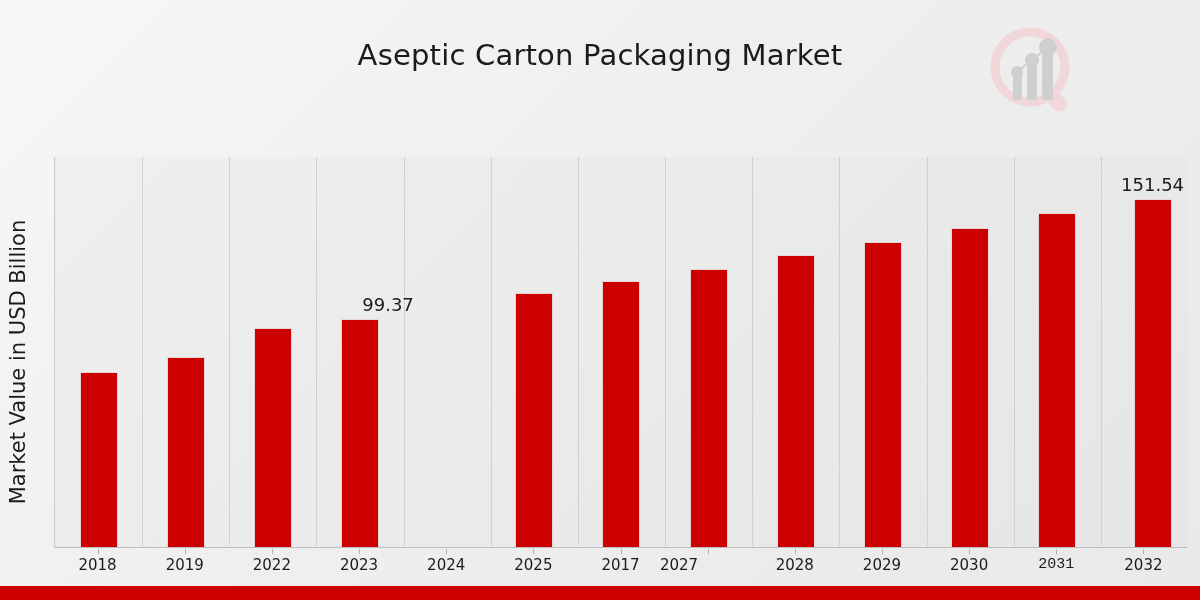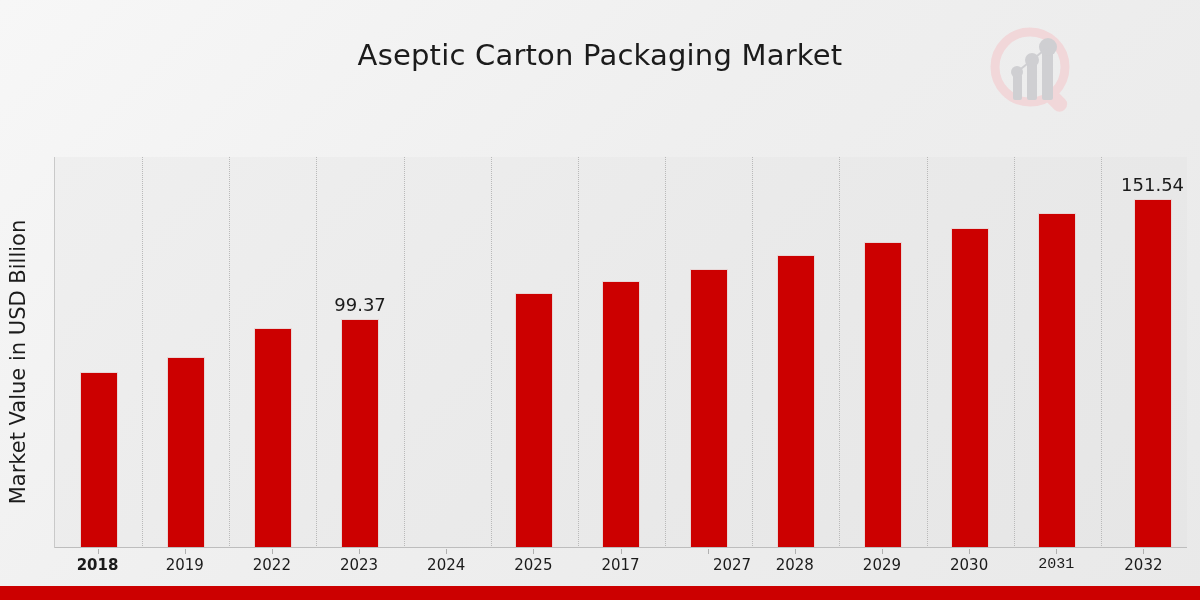--- a/index.html
+++ b/index.html
@@ -207,21 +207,21 @@
           <div class="bar" style="height: 176.41px; background: rgb(204, 0, 0);"></div>
         </div>
         <div class="bar-group" style="left: 87.1538px; width: 87.1538px;">
           <div class="bar" style="height: 191.36px; background: rgb(204, 0, 0);"></div>
         </div>
         <div class="bar-group" style="left: 174.308px; width: 87.1538px;">
           <div class="bar" style="height: 220.11px; background: rgb(204, 0, 0);"></div>
         </div>
         <div class="bar-group" style="left: 261.462px; width: 87.1538px;">
           <div class="bar" style="height: 228.551px; background: rgb(204, 0, 0);"></div>
-          <div class="bar-label" style="bottom: 232.551px;">99.37</div>
+          <div class="bar-label" style="bottom: 232.551px; margin-left: 28px;">99.37</div>
         </div>
         <div class="bar-group" style="left: 435.769px; width: 87.1538px;">
           <div class="bar" style="height: 254.84px; background: rgb(204, 0, 0);"></div>
         </div>
         <div class="bar-group" style="left: 522.923px; width: 87.1538px;">
           <div class="bar" style="height: 266.8px; background: rgb(204, 0, 0);"></div>
         </div>
         <div class="bar-group" style="left: 610.077px; width: 87.1538px;">
           <div class="bar" style="height: 279.45px; background: rgb(204, 0, 0);"></div>
         </div>
@@ -240,35 +240,35 @@
         <div class="bar-group" style="left: 1054px; width: 87.1538px;">
           <div class="bar" style="height: 348.542px; background: rgb(204, 0, 0);"></div>
           <div class="bar-label" style="bottom: 352.542px;">151.54</div>
         </div>
       </div>
     <div class="baseline"></div>
   </div>
 
   <div class="x-axis" id="x-axis">
       <div class="tick" style="left: 43.5769px;"></div>
-      <div class="x-label" style="left: 43.5769px; font-weight: bold;">2018</div>
+      <div class="x-label" style="left: 43.5769px;">2018</div>
       <div class="tick" style="left: 130.731px;"></div>
       <div class="x-label" style="left: 130.731px;">2019</div>
       <div class="tick" style="left: 217.885px;"></div>
       <div class="x-label" style="left: 217.885px;">2022</div>
       <div class="tick" style="left: 305.038px;"></div>
       <div class="x-label" style="left: 305.038px;">2023</div>
       <div class="tick" style="left: 392.192px;"></div>
       <div class="x-label" style="left: 392.192px;">2024</div>
       <div class="tick" style="left: 479.346px;"></div>
       <div class="x-label" style="left: 479.346px;">2025</div>
       <div class="tick" style="left: 566.5px;"></div>
       <div class="x-label" style="left: 566.5px;">2017</div>
       <div class="tick" style="left: 653.654px;"></div>
-      <div class="x-label" style="left: 678px;">2027</div>
+      <div class="x-label" style="left: 625px;">2027</div>
       <div class="tick" style="left: 740.808px;"></div>
       <div class="x-label" style="left: 740.808px;">2028</div>
       <div class="tick" style="left: 827.962px;"></div>
       <div class="x-label" style="left: 827.962px;">2029</div>
       <div class="tick" style="left: 915.115px;"></div>
       <div class="x-label" style="left: 915.115px;">2030</div>
       <div class="tick" style="left: 1002.27px;"></div>
       <div class="x-label" style="left: 1002.27px; font-family: Liberation Mono, monospace;">2031</div>
       <div class="tick" style="left: 1089.42px;"></div>
       <div class="x-label" style="left: 1089.42px;">2032</div>

